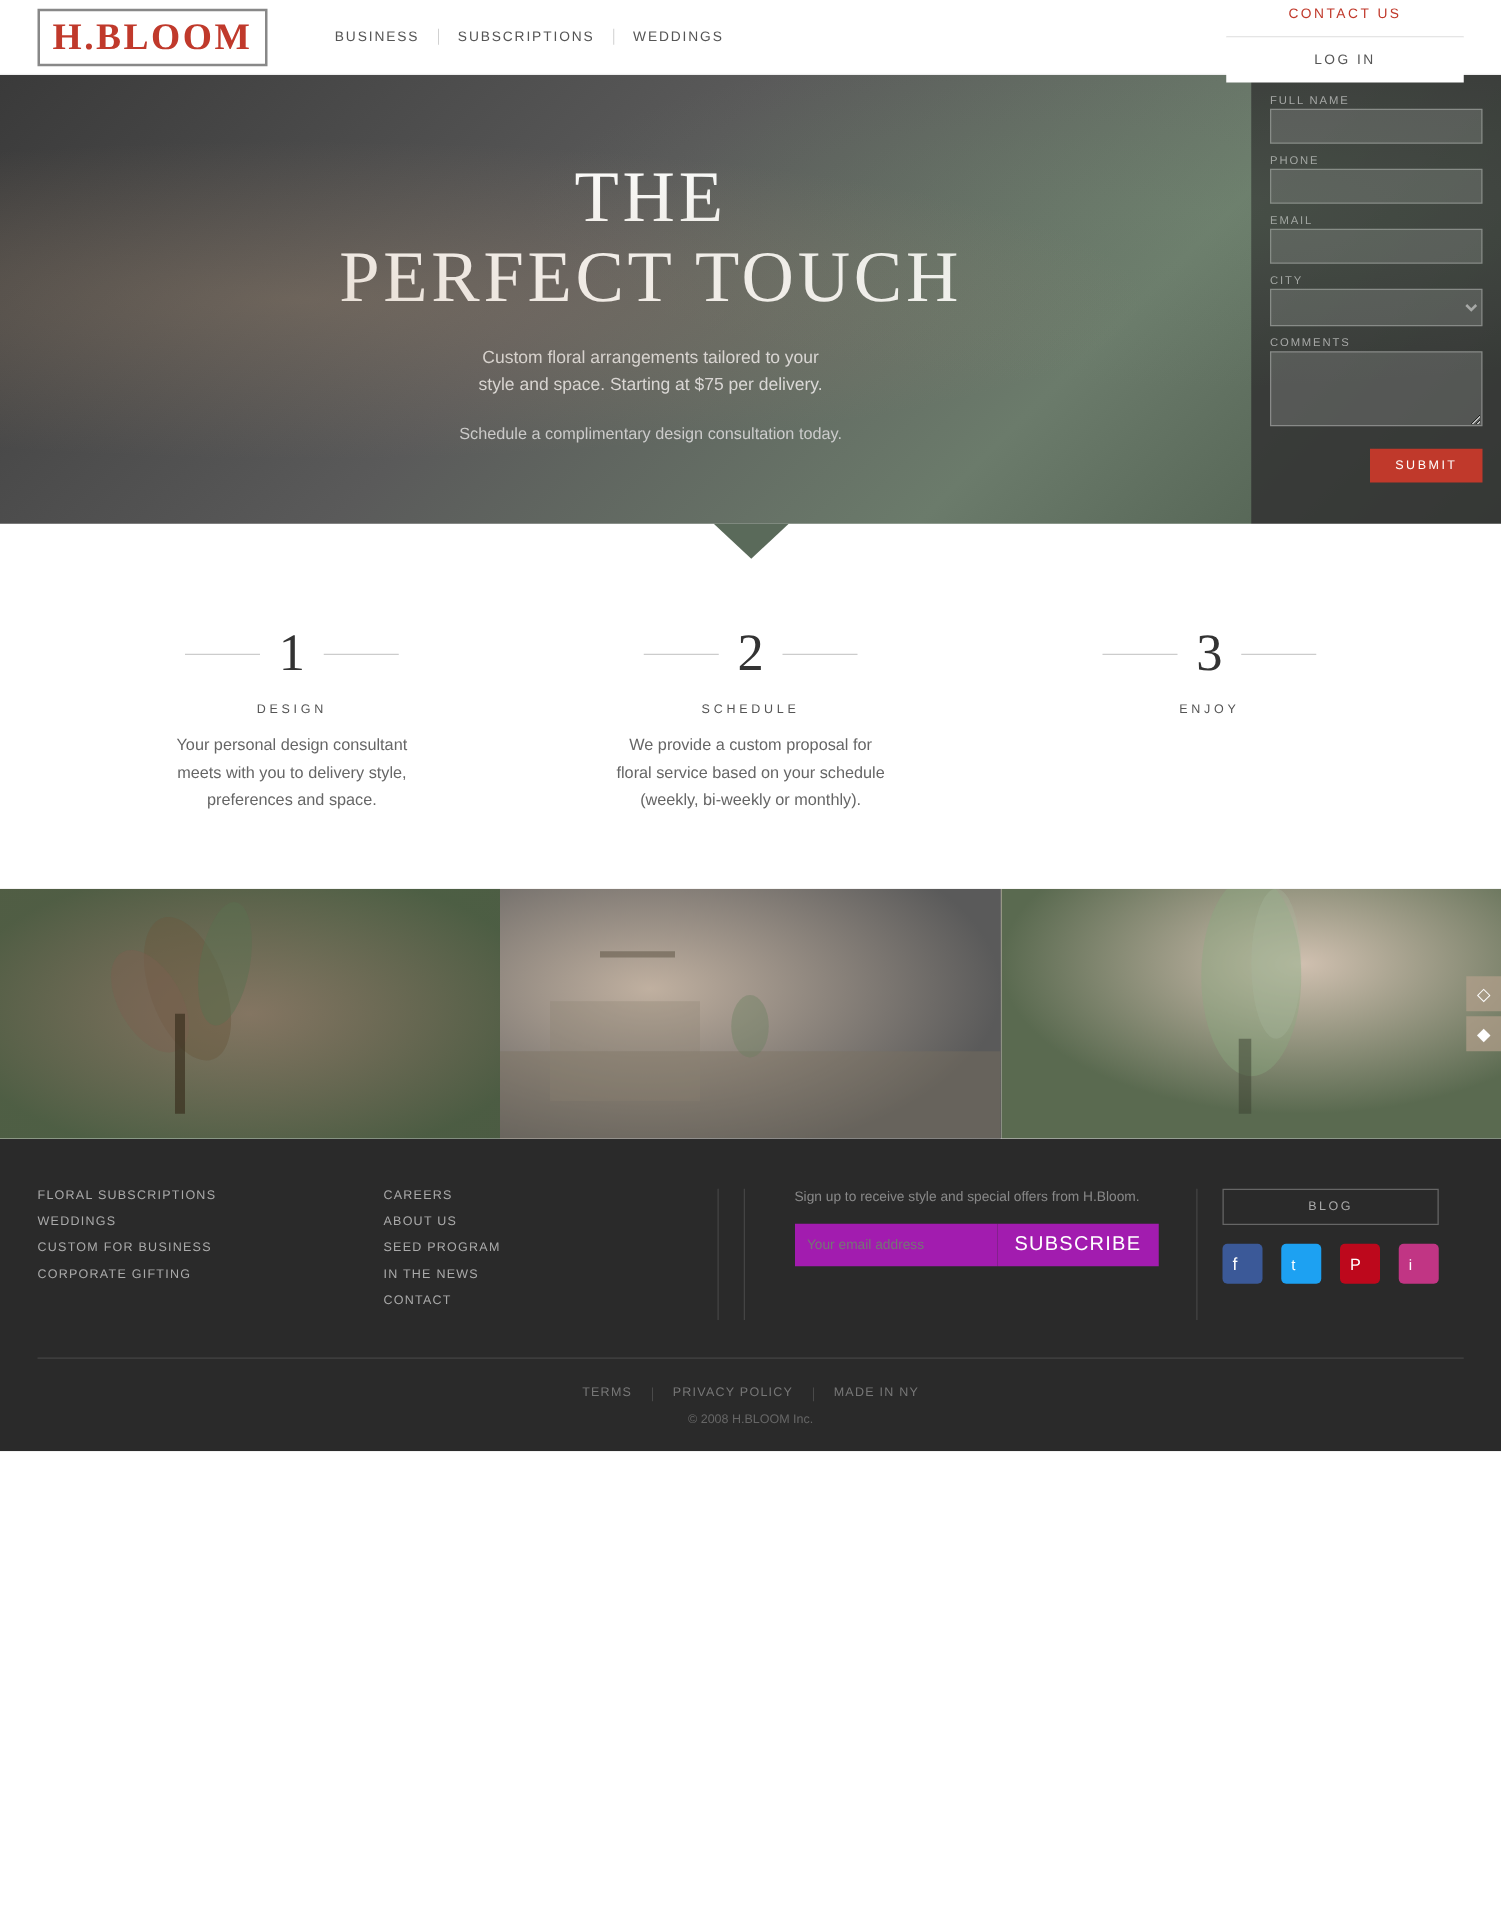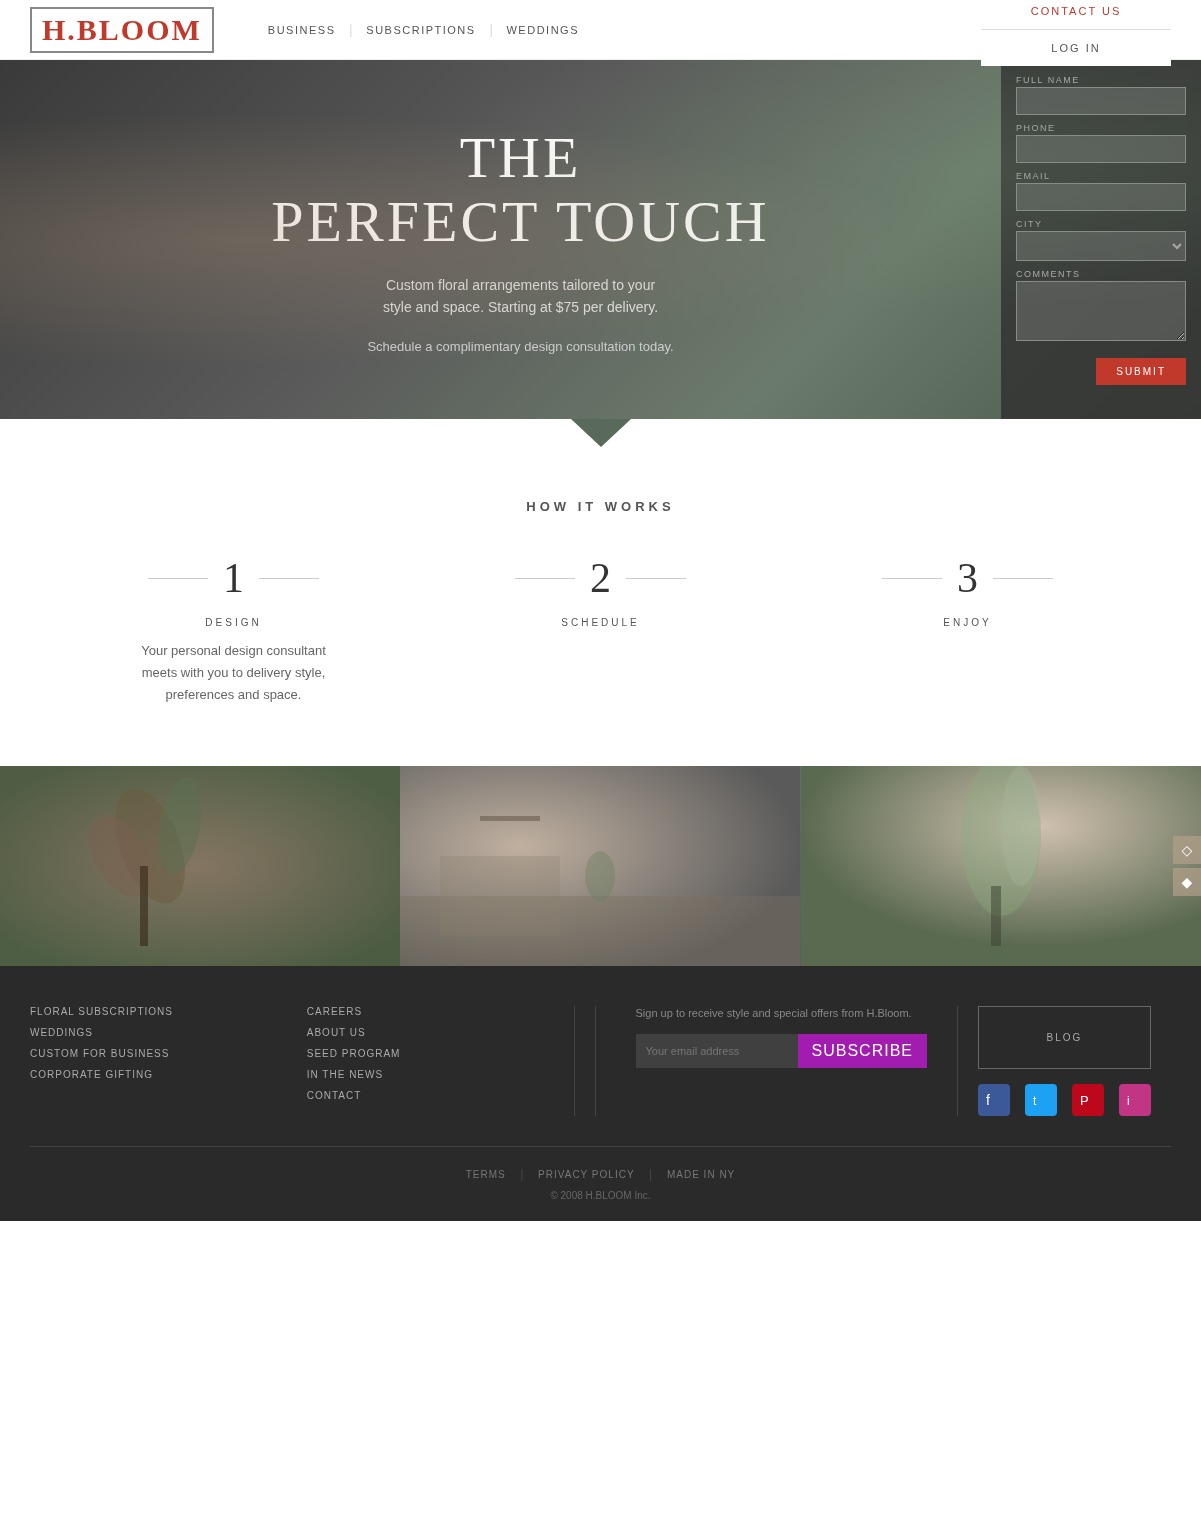--- a/index.html
+++ b/index.html
@@ -378,21 +378,21 @@
       color: #888;
       margin-bottom: 12px;
       line-height: 1.4;
     }
     .newsletter-form {
       display: flex;
     }
     .newsletter-input {
       flex: 1;
       padding: 8px 10px;
-      background: #404040;
+      background: #a21caf;
       border: none;
       color: #ccc;
       font-size: 11px;
       outline: none;
     }
     .subscribe-btn {
       background: #a21caf;
       color: #fff;
       border: none;
       padding: 8px 14px;
@@ -404,21 +404,21 @@
     }
     .social-section {
       padding: 0 20px;
       min-width: 120px;
     }
     .blog-btn {
       display: block;
       border: 1px solid #666;
       color: #aaa;
       text-align: center;
-      padding: 25px 30px;
+      padding: 8px 30px;
       font-family: Arial, sans-serif;
       font-size: 10px;
       letter-spacing: 2px;
       text-transform: uppercase;
       text-decoration: none;
       margin-bottom: 15px;
     }
     .social-icons {
       display: flex;
       gap: 15px;
@@ -536,38 +536,38 @@
       <div class="form-label">COMMENTS</div>
       <textarea class="form-textarea" style=""></textarea>
     </div>
     <button class="submit-btn">SUBMIT</button>
   </div>
 </section>
 
 <div class="arrow-divider"></div>
 
 <section class="how-it-works">
-  <h2 class="section-title">HOW IT WORKS</h2>
   <div class="steps">
     <div class="step">
       <div class="step-number-row">
         <div class="step-line"></div>
         <span class="step-number">1</span>
         <div class="step-line"></div>
       </div>
       <div class="step-name">DESIGN</div>
       <p class="step-desc">Your personal design consultant meets with you to delivery style, preferences and space.</p>
     </div>
     <div class="step">
       <div class="step-number-row">
         <div class="step-line"></div>
         <span class="step-number">2</span>
         <div class="step-line"></div>
       </div>
       <div class="step-name">SCHEDULE</div>
+      <p class="step-desc">We provide a custom proposal for floral service based on your schedule (weekly, bi-weekly or monthly).</p>
     </div>
     <div class="step">
       <div class="step-number-row">
         <div class="step-line"></div>
         <span class="step-number">3</span>
         <div class="step-line"></div>
       </div>
       <div class="step-name">ENJOY</div>
     </div>
   </div>

